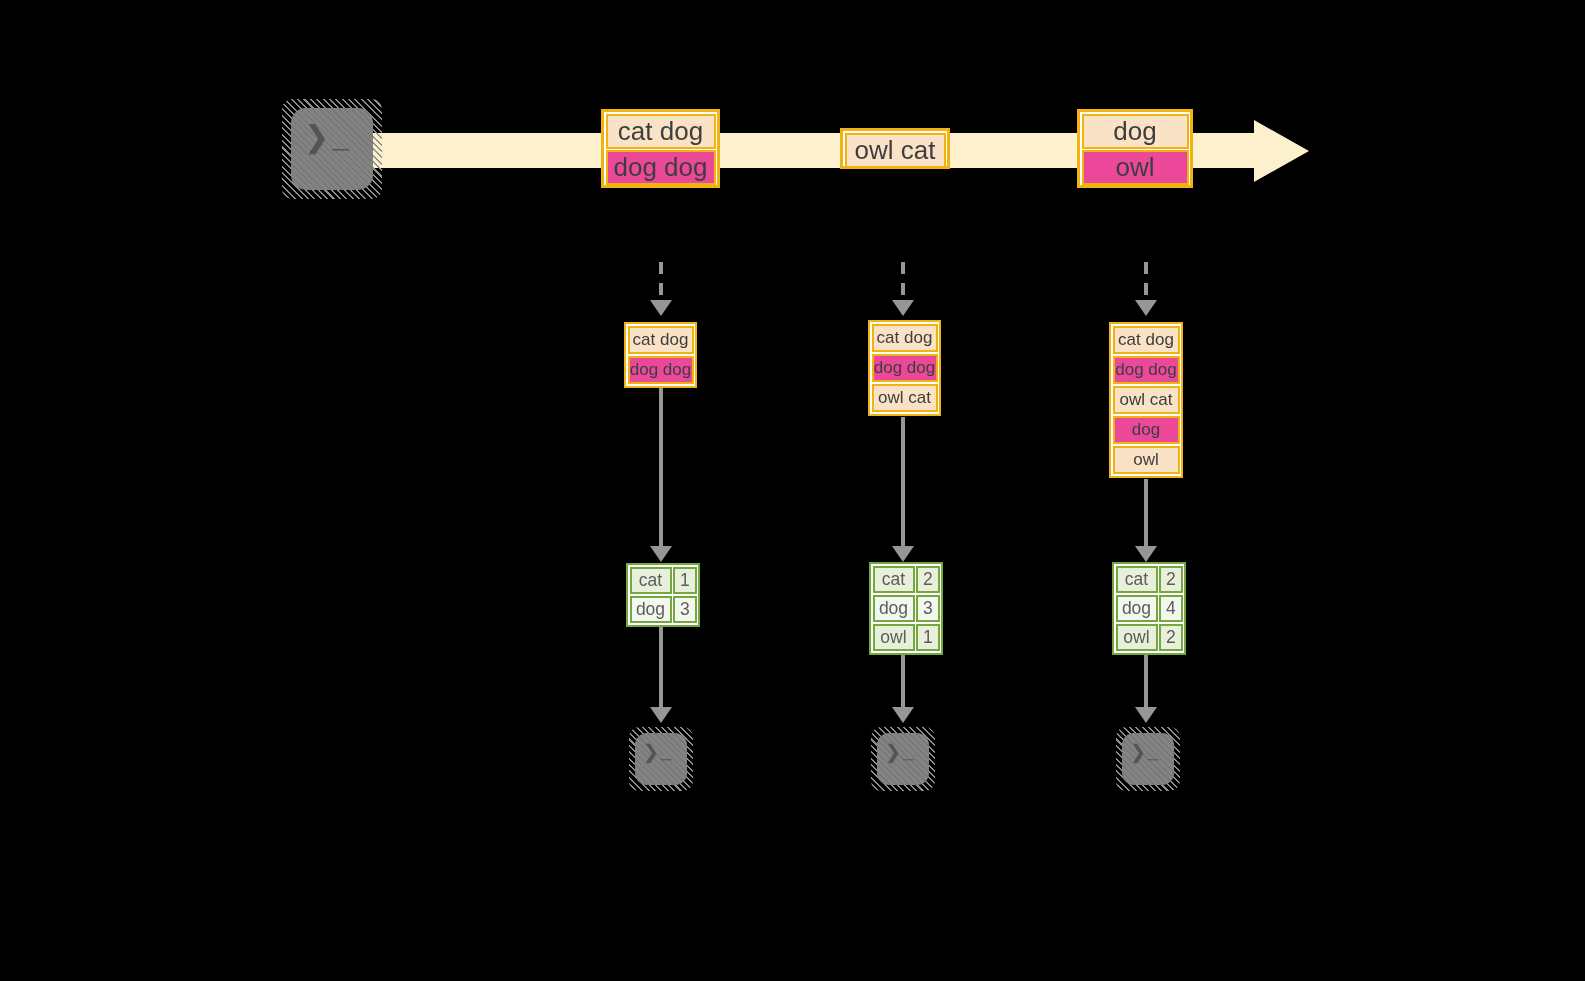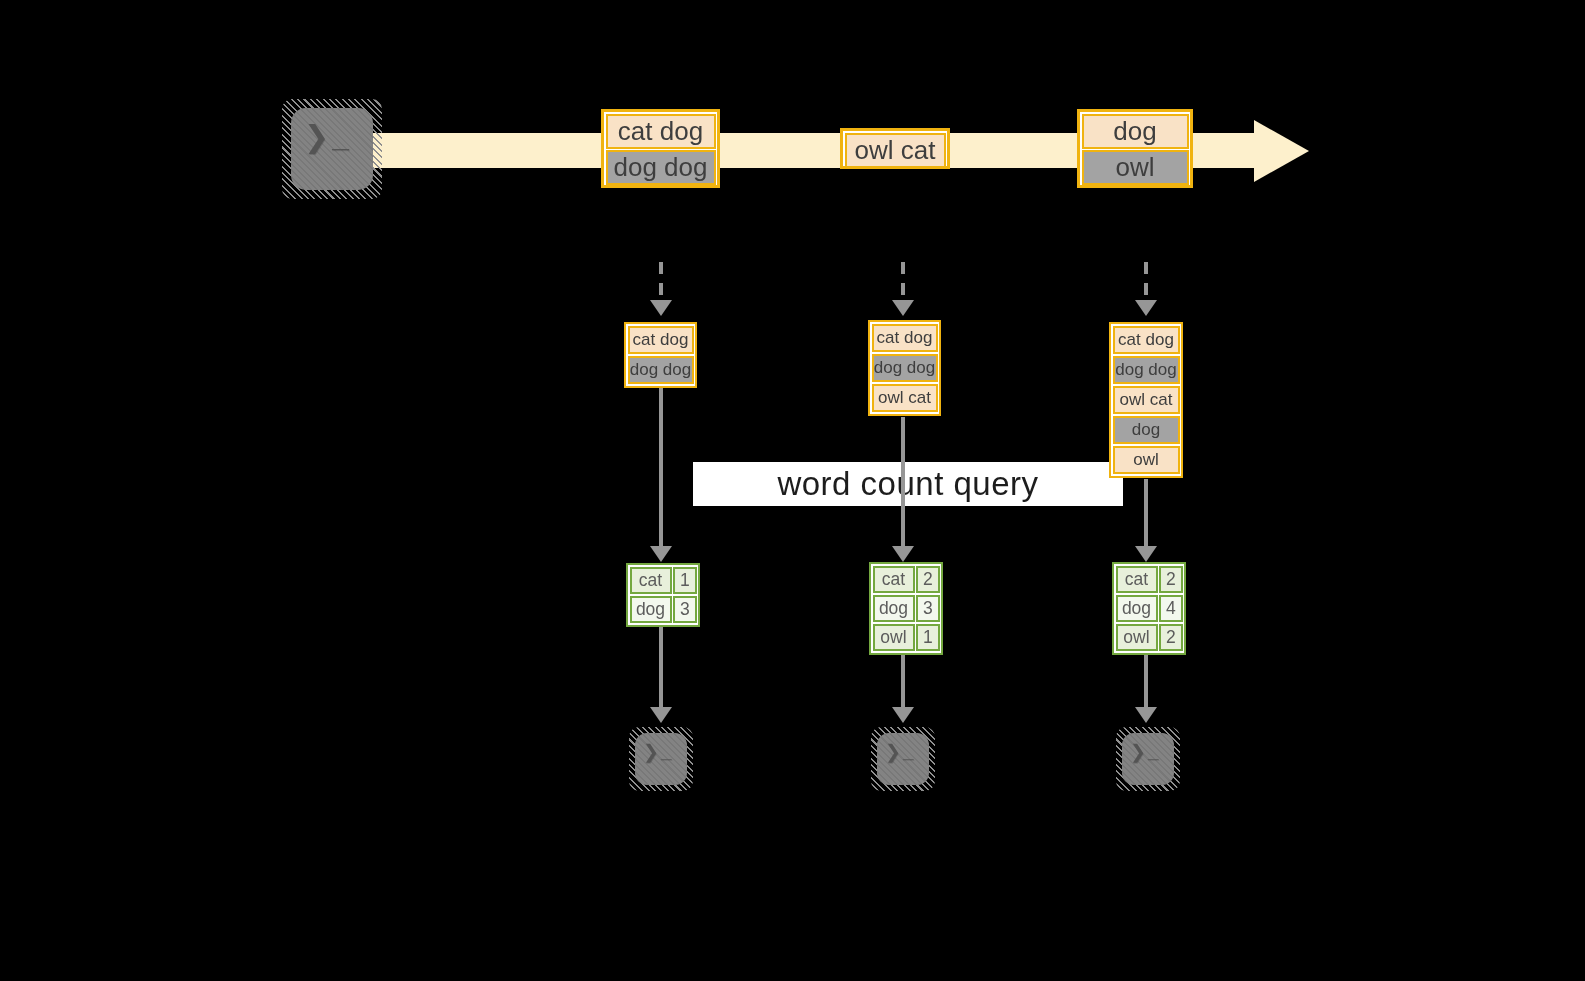--- a/index.html
+++ b/index.html
@@ -28,21 +28,21 @@
 
   
   .obox{position:absolute;z-index:3;background:#fff;border:3px solid #f0b310;
     display:flex;flex-direction:column;gap:1.5px;padding:1.5px;box-sizing:border-box;}
   .ocell{border:2px solid #f0b310;display:flex;align-items:center;justify-content:center;
     color:#3e3e3e;box-sizing:border-box;}
   .flow .ocell{flex:1;font-size:26px;}
   .stack{border-width:2.5px;}
   .stack .ocell{flex:0 0 28.5px;font-size:17px;}
   .fill-a{background:#f9e2c6;}
-  .fill-b{background:#a3a3a3;}
+  .fill-b{background:#ec4899;}
 
   
   .dash{position:absolute;width:4px;z-index:2;
     background:repeating-linear-gradient(180deg,#969696 0 12px,transparent 12px 21px);}
   .line{position:absolute;width:4px;background:#969696;z-index:2;}
   .tri{position:absolute;width:0;height:0;z-index:2;
     border-left:11px solid transparent;border-right:11px solid transparent;border-top:16px solid #969696;}
 
   
   .banner{position:absolute;left:693px;top:462px;width:430px;height:44px;background:#ffffff;z-index:1;
@@ -101,23 +101,20 @@
     <div class="ocell fill-a">owl cat</div>
   </div>
   <div class="obox stack" style="left:1109px;top:322px;width:74px;">
     <div class="ocell fill-a">cat dog</div>
     <div class="ocell fill-b">dog dog</div>
     <div class="ocell fill-a">owl cat</div>
     <div class="ocell fill-b">dog</div>
     <div class="ocell fill-a">owl</div>
   </div>
 
-  <div class="banner">
-    <span>word count query</span>
-  </div>
 
   <div class="line" style="left:659px;top:387px;height:160px;"></div>
   <div class="tri" style="left:650px;top:546px;"></div>
   <div class="line" style="left:901px;top:417px;height:130px;"></div>
   <div class="tri" style="left:892px;top:546px;"></div>
   <div class="line" style="left:1144px;top:479px;height:68px;"></div>
   <div class="tri" style="left:1135px;top:546px;"></div>
 
   <div class="gtable" style="left:626px;top:563px;">
     <div class="gcell g-a">cat</div>

